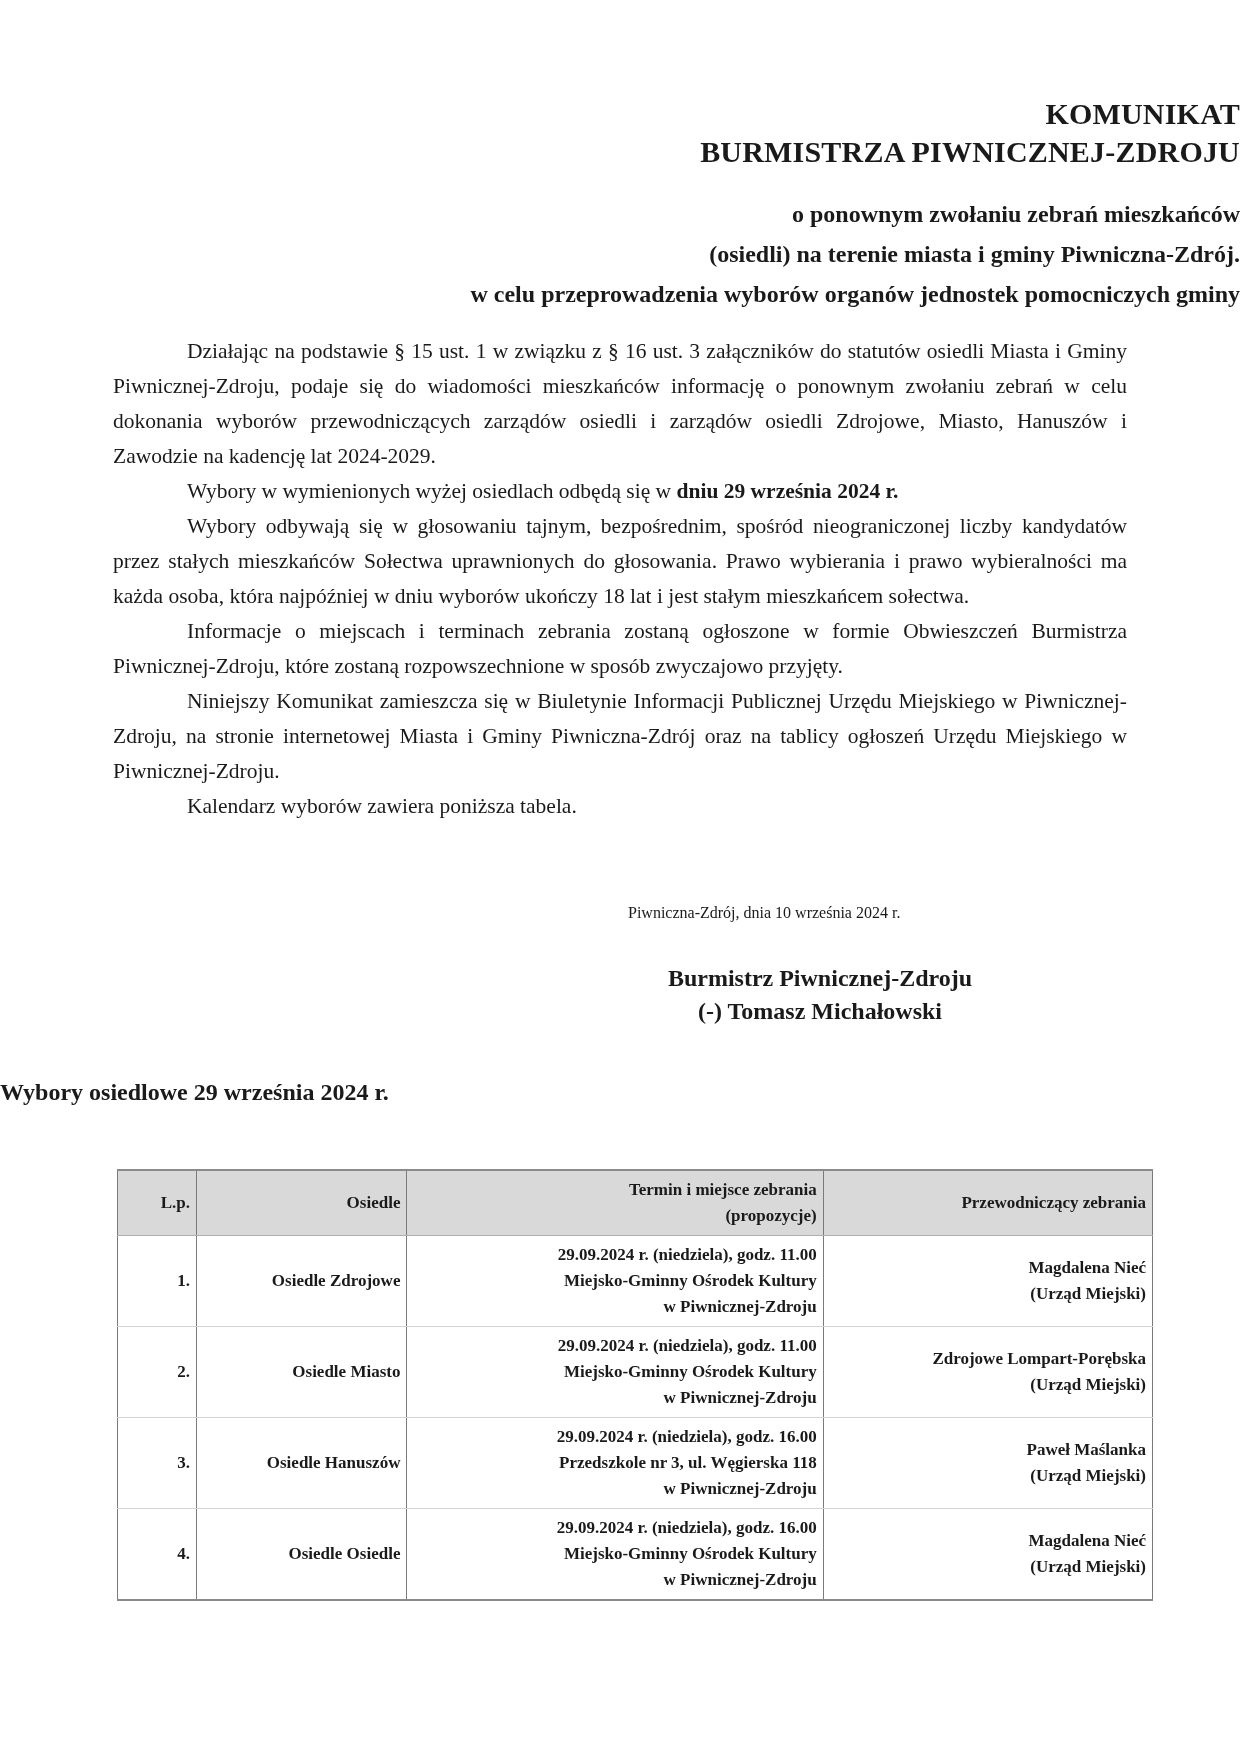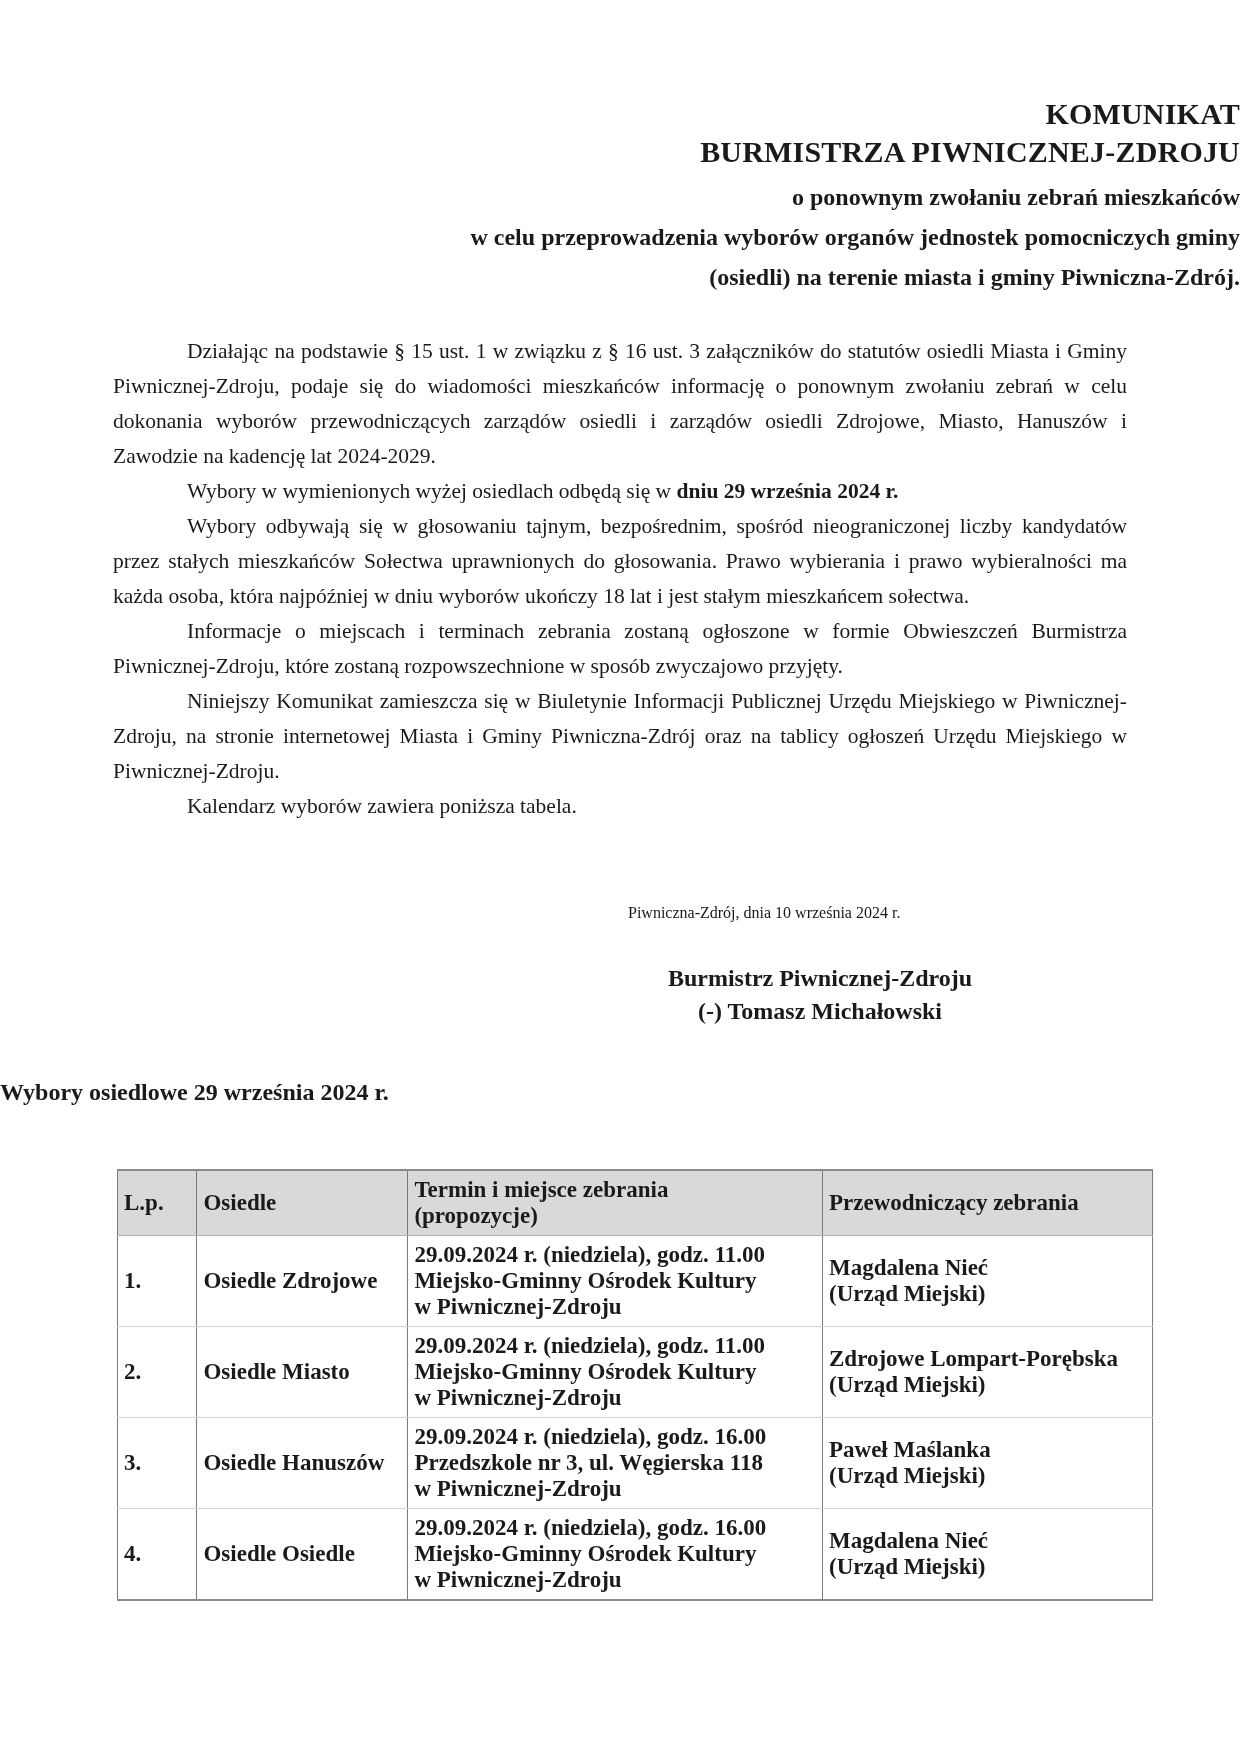--- a/index.html
+++ b/index.html
@@ -6,21 +6,21 @@
   body {
     width: 1240px; height: 1754px; position: relative; overflow: hidden;
     font-family: "Liberation Serif", "DejaVu Serif", serif; color: #1a1a1a;
   }
   .title-block {
     position: absolute; left: 0; top: 95px; width: 1240px; text-align: right;
     font-weight: bold;
   }
   .t-main { font-size: 30px; line-height: 38px; letter-spacing: 0.2px; }
   .t-sub { font-size: 24px; line-height: 40px; margin-top: 0; }
-  .t-sub.first { margin-top: 6px; }
+  .t-sub.first { margin-top: 23px; }
 
   .body-text {
     position: absolute; left: 113px; top: 334px; width: 1014px;
     font-size: 21.5px; line-height: 35px; text-align: justify;
   }
   .body-text p { margin: 0; text-indent: 74px; }
   .body-text b { font-weight: bold; }
 
   .date-line {
     position: absolute; left: 628px; top: 898px; font-size: 16px; line-height: 30px;
@@ -29,22 +29,22 @@
     position: absolute; left: 620px; top: 962px; width: 400px; text-align: center;
     font-weight: bold; font-size: 24px; line-height: 33px;
   }
   .table-title {
     position: absolute; left: 0; width: 992px; top: 1075px; 
     font-weight: bold; font-size: 24px; line-height: 34px;
   }
 
   table.schedule {
     position: absolute; left: 117px; top: 1169px; width: 1036px;
-    border-collapse: collapse; font-weight: bold; font-size: 23px; line-height: 26px;
-    text-align: left;
+    border-collapse: collapse; font-weight: bold; font-size: 17px; line-height: 26px;
+    text-align: right;
   }
   table.schedule th, table.schedule td {
     border-left: 1.5px solid #7a7a7a; border-right: 1.5px solid #7a7a7a;
     padding: 0 6px; vertical-align: middle;
   }
   table.schedule thead th {
     background: #d9d9d9; height: 64px; font-weight: bold;
     border-top: 2px solid #8a8a8a; border-bottom: 1.5px solid #b0b0b0;
   }
   table.schedule tbody td { height: 90px; border-bottom: 1.5px solid #d4d4d4; }
@@ -55,22 +55,22 @@
   .col-przew { width: 332px; }
   .line { display: block; }
 </style>
 </head>
 <body>
 
 <div class="title-block">
   <div class="t-main">KOMUNIKAT</div>
   <div class="t-main">BURMISTRZA PIWNICZNEJ-ZDROJU</div>
   <div class="t-sub first">o ponownym zwołaniu zebrań mieszkańców</div>
+  <div class="t-sub">(osiedli) na terenie miasta i gminy Piwniczna-Zdrój.</div>
   <div class="t-sub">w celu przeprowadzenia wyborów organów jednostek pomocniczych gminy</div>
-  <div class="t-sub">(osiedli) na terenie miasta i gminy Piwniczna-Zdrój.</div>
 </div>
 
 <div class="body-text">
   <p>Działając na podstawie § 15 ust. 1 w związku z § 16 ust. 3 załączników do statutów osiedli Miasta i Gminy Piwnicznej-Zdroju, podaje się do wiadomości mieszkańców informację o ponownym zwołaniu zebrań w celu dokonania wyborów przewodniczących zarządów osiedli i zarządów osiedli Zdrojowe, Miasto, Hanuszów i Zawodzie na kadencję lat 2024-2029.</p>
   <p><span>Wybory w wymienionych wyżej osiedlach odbędą się w </span><b>dniu 29 września 2024 r.</b></p>
   <p>Wybory odbywają się w głosowaniu tajnym, bezpośrednim, spośród nieograniczonej liczby kandydatów przez stałych mieszkańców Sołectwa uprawnionych do głosowania.  Prawo wybierania i prawo wybieralności ma każda osoba, która najpóźniej w dniu wyborów ukończy 18 lat i jest stałym mieszkańcem sołectwa.</p>
   <p>Informacje o miejscach i terminach zebrania zostaną ogłoszone w formie Obwieszczeń Burmistrza Piwnicznej-Zdroju, które zostaną rozpowszechnione w sposób zwyczajowo przyjęty.</p>
   <p>Niniejszy Komunikat zamieszcza się w Biuletynie Informacji Publicznej Urzędu Miejskiego w Piwnicznej-Zdroju, na stronie internetowej Miasta i Gminy Piwniczna-Zdrój oraz na tablicy ogłoszeń Urzędu Miejskiego w Piwnicznej-Zdroju.</p>
   <p>Kalendarz wyborów zawiera poniższa tabela.</p>
 </div>

